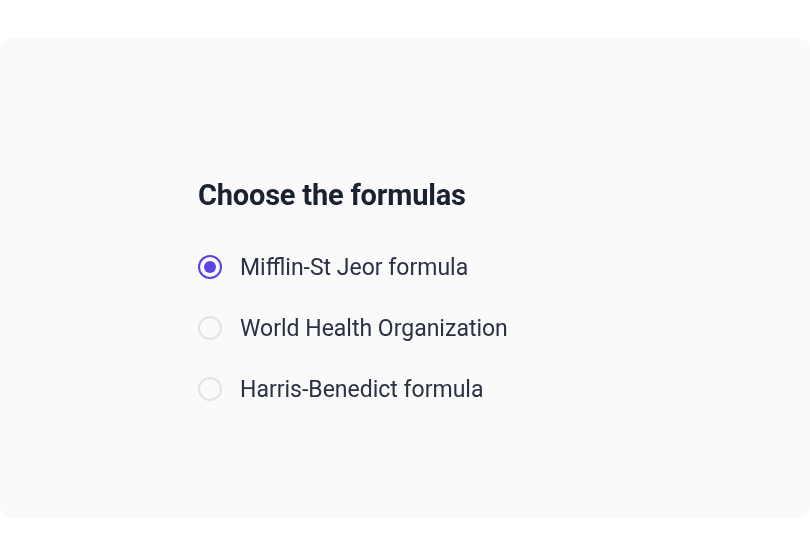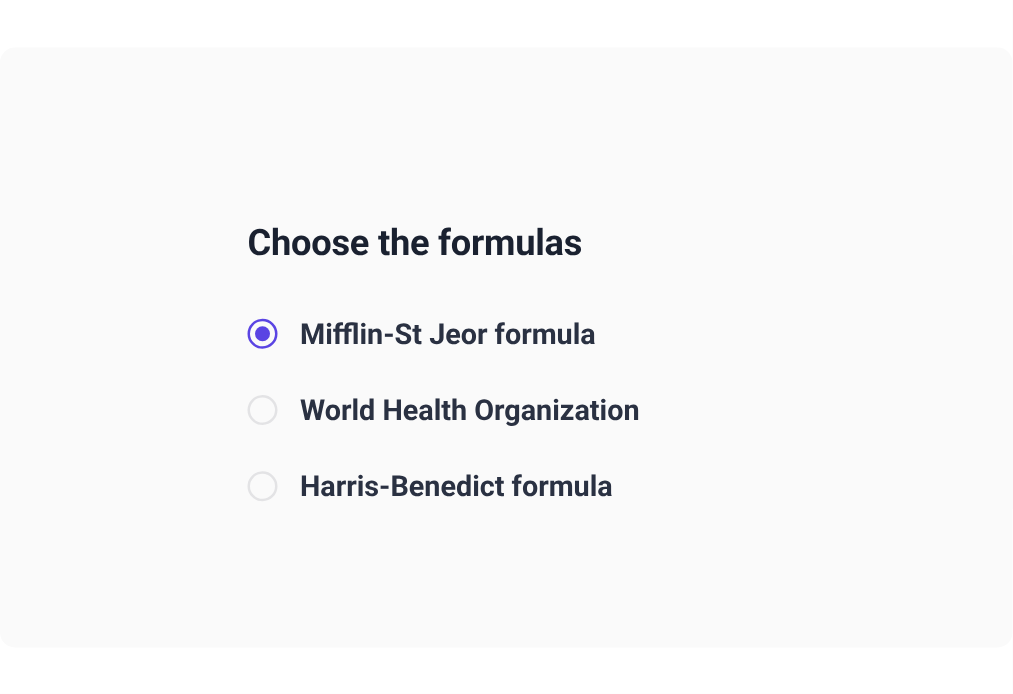--- a/index.html
+++ b/index.html
@@ -61,21 +61,21 @@
     }
     .radio-dot {
       width: 12px;
       height: 12px;
       border-radius: 50%;
       background: #5a44e3;
     }
     .radio-label {
       font-size: 23px;
       color: #2a3142;
-      font-weight: 700;
+      font-weight: 400;
     }
   </style>
 </head>
 <body>
 
 <div class="card">
   <div class="content">
     <h1 class="title">Choose the formulas</h1>
     <div class="radio-group">
 

